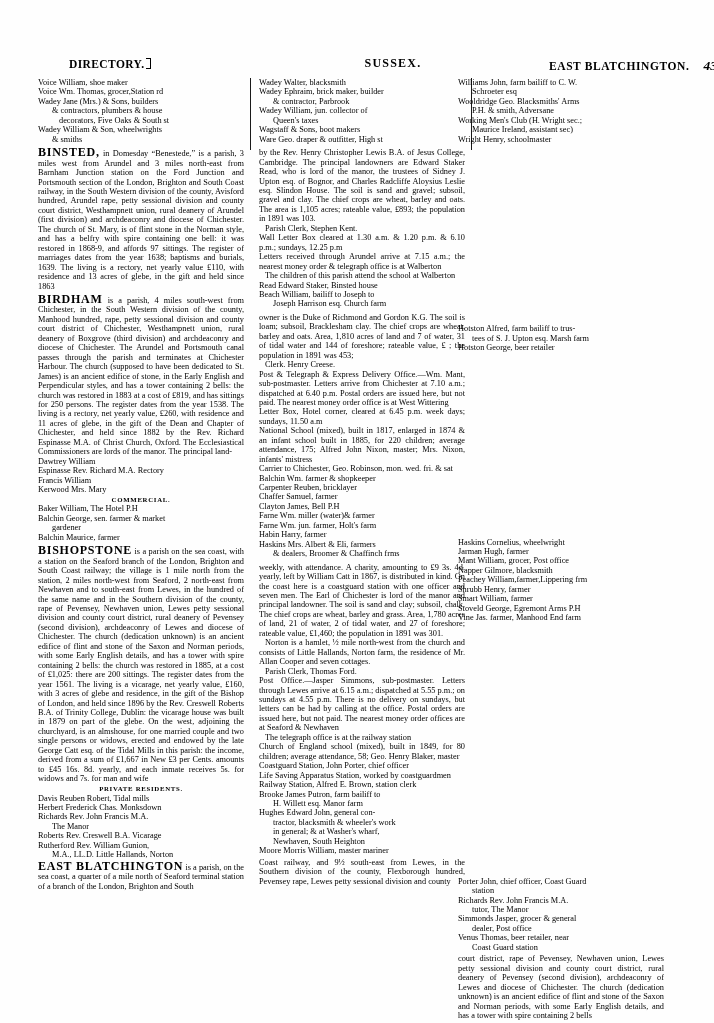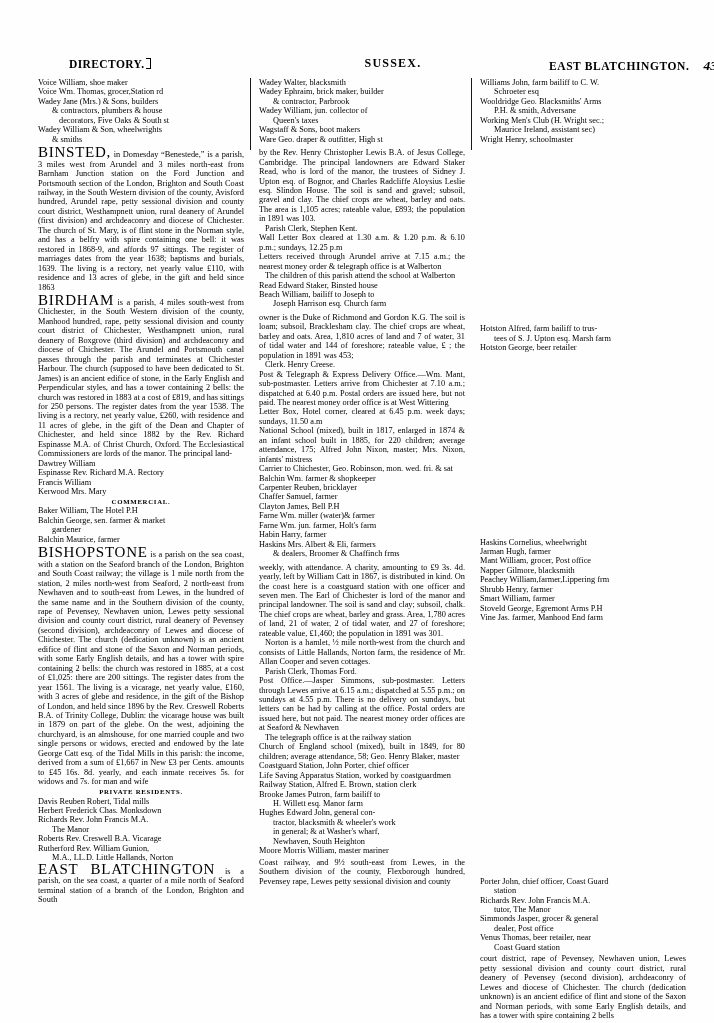--- a/index.html
+++ b/index.html
@@ -89,21 +89,21 @@
     top: 0;
     width: 206px;
     font-size: 8.3px;
     line-height: 9.45px;
     text-align: justify;
     text-justify: inter-word;
     hyphens: manual;
   }
   .col1 { left: 0px; }
   .col2 { left: 221px; }
-  .col3 { left: 442px; }
+  .col3 { left: 420px; }
 
   .rule-v {
     position: absolute;
     top: 0;
     width: 0;
     border-left: 1px solid #1a1a1a;
     height: 72px;
   }
   .rule-v.v1 { left: 212px; }
   .rule-v.v2 { left: 433px; }
@@ -115,23 +115,23 @@
     text-align: left;
   }
   .para {
     text-indent: 0;
     margin: 0;
   }
   .para.indent {
     text-indent: 6px;
   }
   .placename {
-    font-weight: normal;
+    font-weight: bold;
     letter-spacing: 0.75px;
-    font-size: 15px;
+    font-size: 12px;
   }
   .sectionhead {
     text-align: center;
     font-size: 6.8px;
     letter-spacing: 0.7px;
     text-transform: uppercase;
     font-weight: bold;
     margin: 0.5px 0 0 0;
   }
   .gap-sm { height: 4px; }

